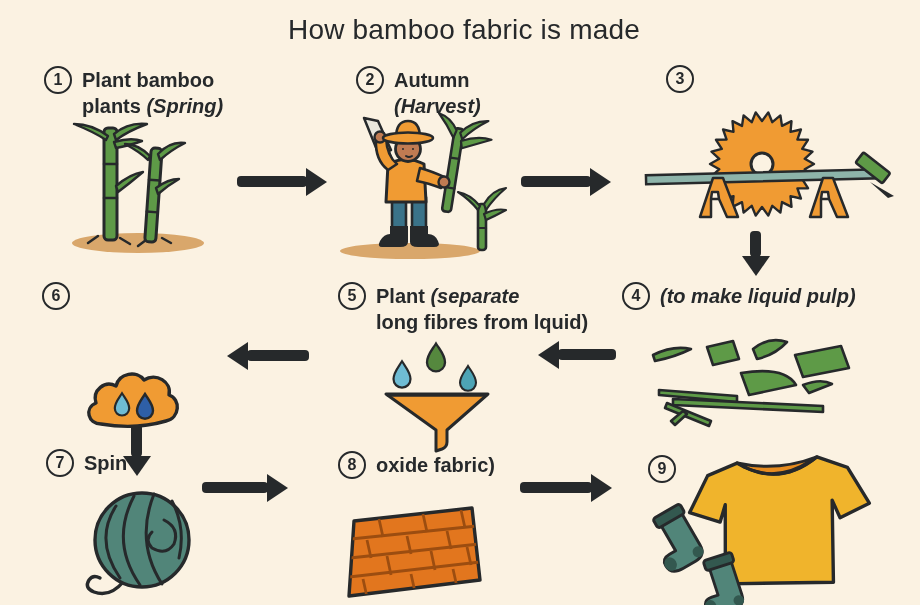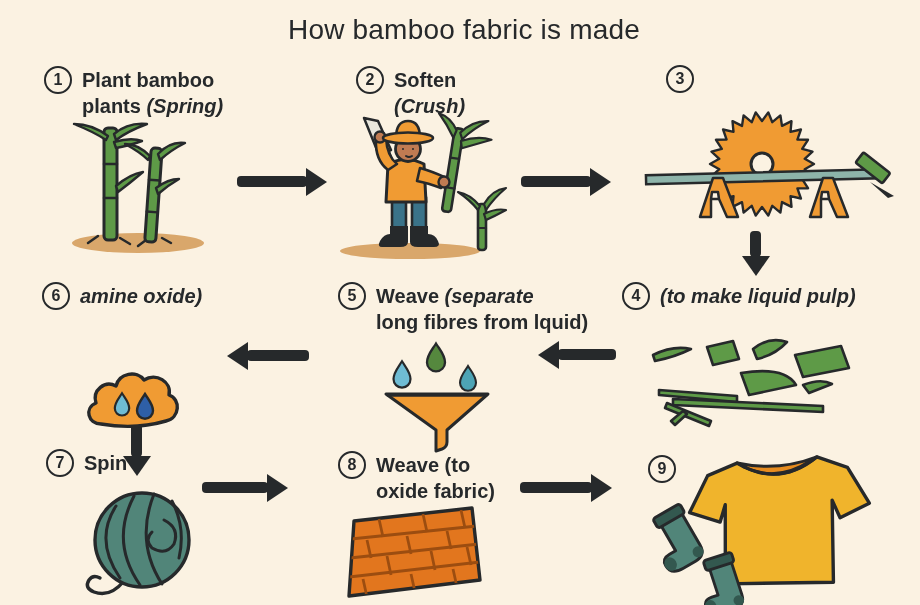--- a/index.html
+++ b/index.html
@@ -49,62 +49,60 @@
     <span class="num">1</span>
     <span class="lines">
       <span class="ln"><span>Plant bamboo</span><i></i></span>
       <span class="ln"><span>plants </span><i>(Spring)</i></span>
     </span>
   </div>
 
   <div class="step" style="left:356px;top:67px;">
     <span class="num">2</span>
     <span class="lines">
-      <span class="ln"><span>Soften</span></span>
-      <span class="ln"><i>(Crush)</i></span>
+      <span class="ln"><span>Autumn</span></span>
+      <span class="ln"><i>(Harvest)</i></span>
     </span>
   </div>
 
   <div class="step" style="left:666px;top:66px;">
     <span class="num">3</span>
   </div>
 
   <div class="step" style="left:622px;top:283px;">
     <span class="num">4</span>
     <span class="lines">
       <span class="ln"><i>(to make liquid pulp)</i></span>
     </span>
   </div>
 
   <div class="step" style="left:338px;top:283px;">
     <span class="num">5</span>
     <span class="lines">
-      <span class="ln"><span>Weave </span><i>(separate</i></span>
+      <span class="ln"><span>Plant </span><i>(separate</i></span>
       <span class="ln"><span>long fibres from lquid)</span></span>
     </span>
   </div>
 
   <div class="step" style="left:42px;top:283px;">
     <span class="num">6</span>
     <span class="lines">
-      <span class="ln"><i>amine oxide)</i></span>
     </span>
   </div>
 
   <div class="step" style="left:46px;top:450px;">
     <span class="num">7</span>
     <span class="lines">
       <span class="ln"><span>Spin</span></span>
     </span>
   </div>
 
   <div class="step" style="left:338px;top:452px;">
     <span class="num">8</span>
     <span class="lines">
-      <span class="ln"><span>Weave (to</span></span>
       <span class="ln"><span>oxide fabric)</span></span>
     </span>
   </div>
 
   <div class="step" style="left:648px;top:456px;">
     <span class="num">9</span>
   </div>
 
   <div class="arrow ar" style="left:237px;top:176px;width:70px;"></div>
   <div class="arrow ar" style="left:521px;top:176px;width:70px;"></div>

